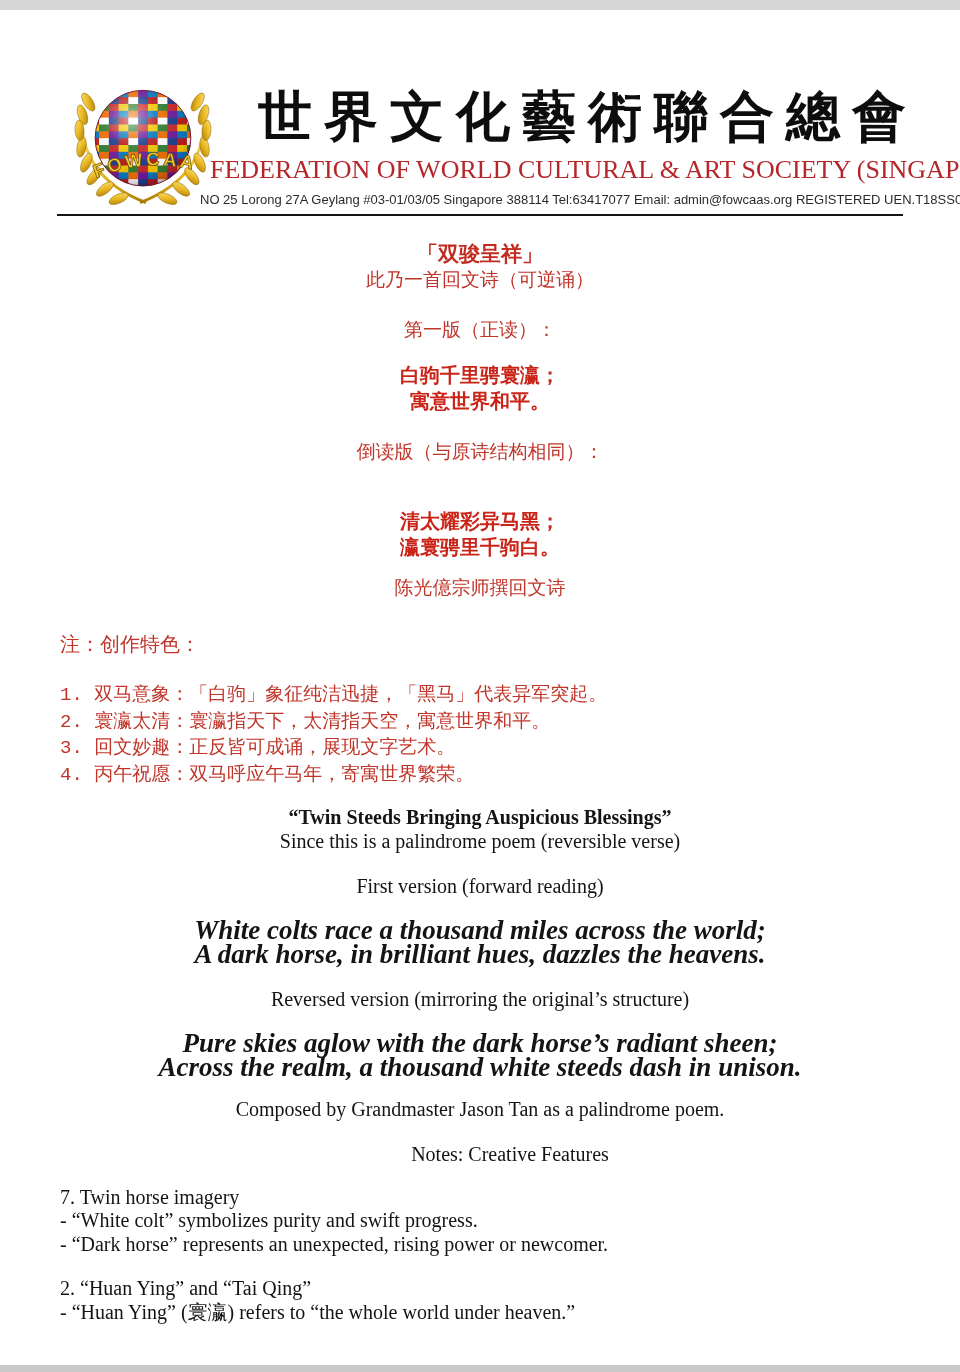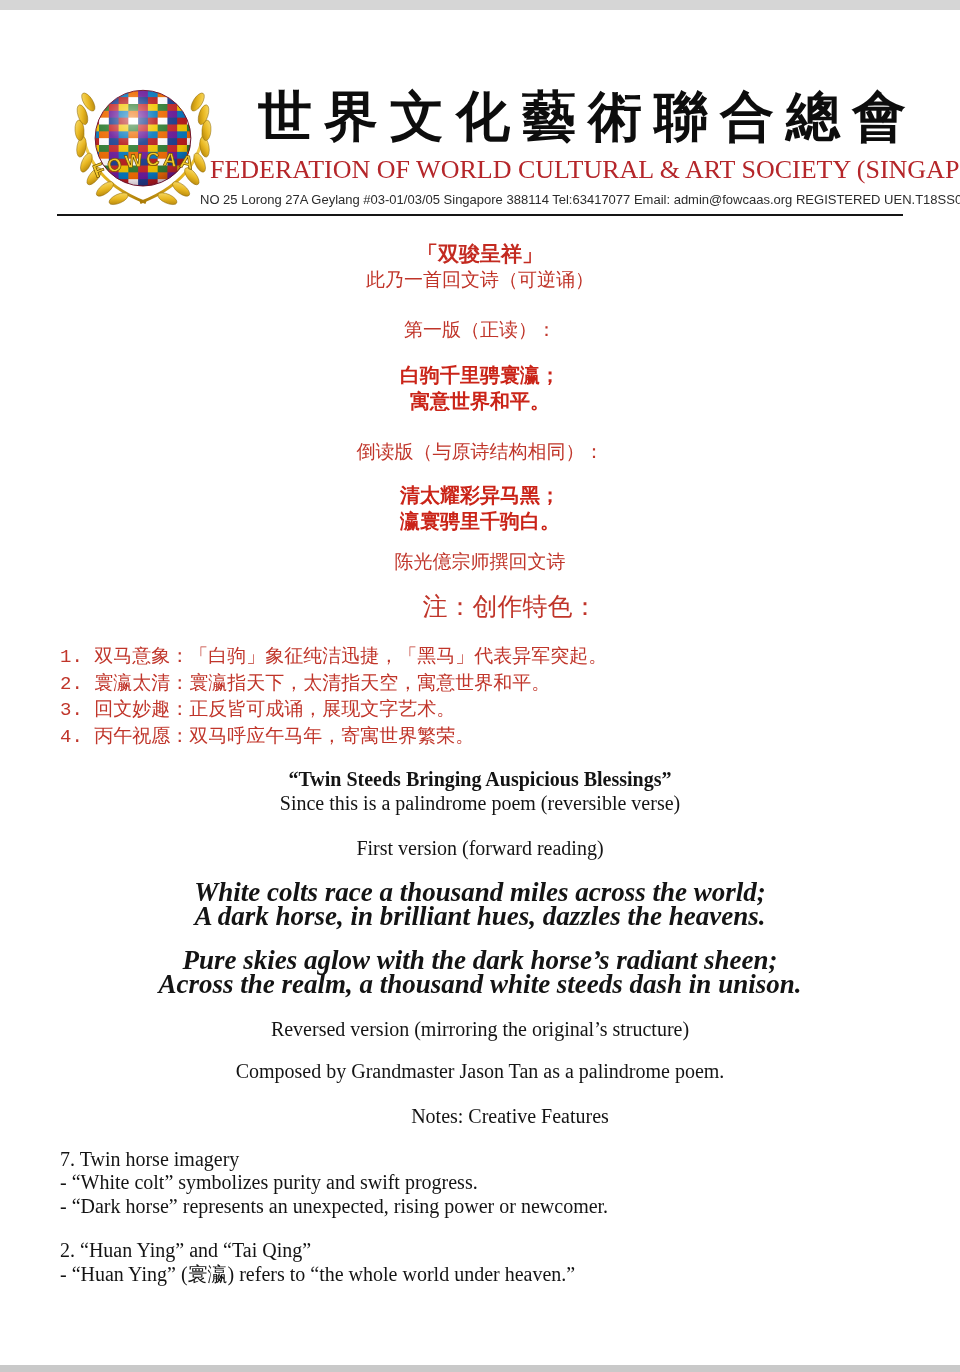--- a/index.html
+++ b/index.html
@@ -51,23 +51,23 @@
   }
 
   
   .content { position: relative; }
   .c { text-align: center; }
   .zh { color: #c0352a; font-family: "DejaVu Serif", serif; }
   .zh-title  { margin-top: 19px; font-size: 21px; line-height: 26px; font-weight: bold; color: #c32a20; }
   .zh-sub    { font-size: 19px; line-height: 25px; }
   .zh-label  { margin-top: 25px; font-size: 19px; line-height: 25px; font-family: Liberation Serif, serif; }
   .zh-poem   { margin-top: 20px; font-size: 20px; line-height: 26px; font-weight: bold; color: #ca2418; }
-  .zh-poem2  { margin-top: 18px; }
+  .zh-poem2  { margin-top: 44px; }
   .zh-attr   { margin-top: 15px; font-size: 19px; line-height: 25px; }
-  .zh-notes-label { margin-top: 20px; margin-left: 60px; font-size: 25px; line-height: 25px; text-align: center; }
+  .zh-notes-label { margin-top: 32px; margin-left: 60px; font-size: 20px; line-height: 25px; }
   .zh-list   { margin-top: 25px; margin-left: 60px; font-size: 19px; line-height: 26px; font-family: Liberation Mono, monospace; }
   .zh-list div { margin-bottom: 0.5px; }
 
   .en-title { margin-top: 17px; font-size: 20px; line-height: 24px; font-weight: bold; }
   .en-sub   { font-size: 20px; line-height: 24px; }
   .en-label { margin-top: 21px; font-size: 20px; line-height: 24px; }
   .en-poem  { margin-top: 20px; font-size: 27px; line-height: 24px; font-weight: bold; font-style: italic; }
   .en-attr  { margin-top: 18px; font-size: 20px; line-height: 24px; }
   .en-notes-label { margin-top: 21px; margin-left: 60px; font-size: 20px; line-height: 24px; text-align: center; }
   .en-notes { margin-top: 20px; margin-left: 60px; font-size: 20px; line-height: 23.5px; }
@@ -184,26 +184,26 @@
     <div class="c en-title">“Twin Steeds Bringing Auspicious Blessings”</div>
     <div class="c en-sub">Since this is a palindrome poem (reversible verse)</div>
 
     <div class="c en-label">First version (forward reading)</div>
 
     <div class="c en-poem">
       <div>White colts race a thousand miles across the world;</div>
       <div>A dark horse, in brilliant hues, dazzles the heavens.</div>
     </div>
 
+    <div class="c en-label">Reversed version (mirroring the original’s structure)</div>
+
     <div class="c en-poem">
       <div>Pure skies aglow with the dark horse’s radiant sheen;</div>
       <div>Across the realm, a thousand white steeds dash in unison.</div>
     </div>
-
-    <div class="c en-label">Reversed version (mirroring the original’s structure)</div>
 
     <div class="c en-attr">Composed by Grandmaster Jason Tan as a palindrome poem.</div>
 
     <div class="en-notes-label">Notes: Creative Features</div>
 
     <div class="en-notes">
       <div>7. Twin horse imagery</div>
       <div>- “White colt” symbolizes purity and swift progress.</div>
       <div>- “Dark horse” represents an unexpected, rising power or newcomer.</div>
     </div>

